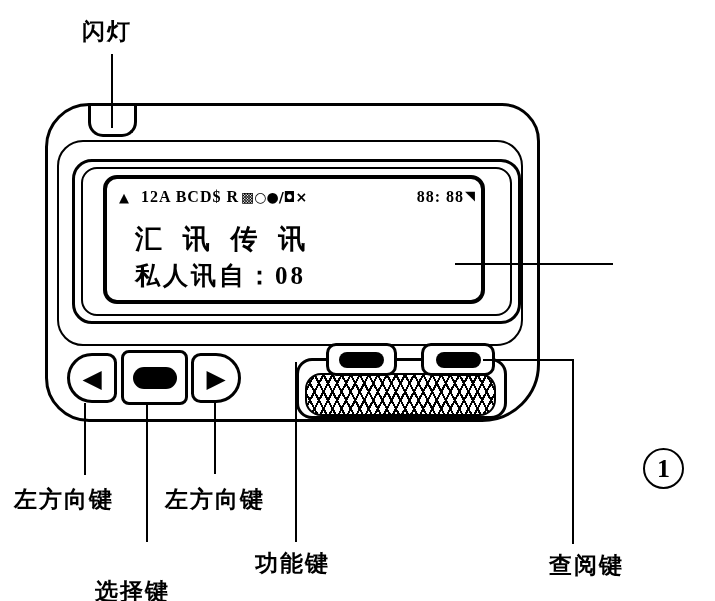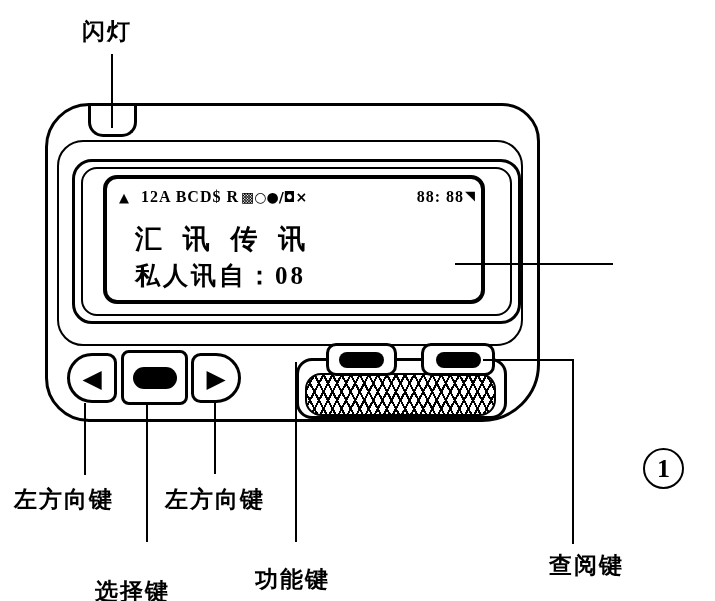--- a/index.html
+++ b/index.html
@@ -115,20 +115,20 @@
   <div class="line vline" style="left:84px;top:403px;height:72px;"></div>
   <div class="line vline" style="left:146px;top:405px;height:137px;"></div>
   <div class="line vline" style="left:214px;top:403px;height:71px;"></div>
   <div class="line vline" style="left:295px;top:362px;height:180px;"></div>
   <div class="line hline" style="left:483px;top:359px;width:91px;"></div>
   <div class="line vline" style="left:572px;top:359px;height:185px;"></div>
 
   <div class="lbl" style="left:14px;top:484px;text-align:center;">左方向键</div>
   <div class="lbl" style="left:165px;top:484px;">左方向键</div>
   <div class="lbl" style="left:95px;top:576px;text-align:center;">选择键</div>
-  <div class="lbl" style="left:255px;top:564px;font-family:Liberation Serif, serif;">功能键</div>
+  <div class="lbl" style="left:255px;top:548px;font-family:Liberation Serif, serif;">功能键</div>
   <div class="lbl" style="left:522px;top:550px;margin-left:27px;">查阅键</div>
 
   <div class="fig-circle">
     <span>1</span>
   </div>
 
 </div>
 
 </body></html>

